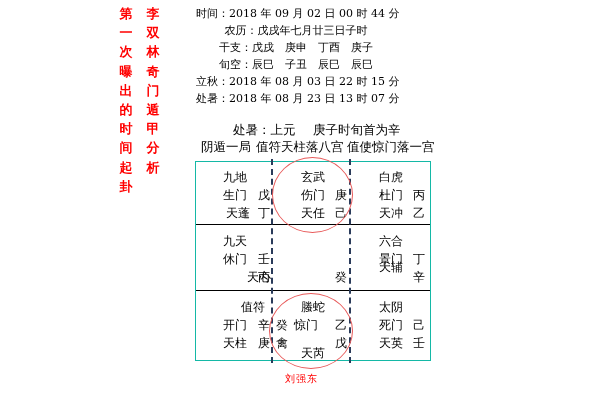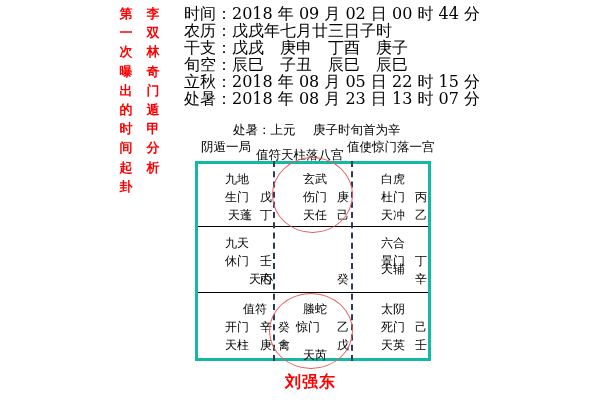--- a/index.html
+++ b/index.html
@@ -3,31 +3,31 @@
 <meta charset="utf-8">
 <style>
   html, body { margin:0; padding:0; }
   body { width:600px; height:400px; background:#ffffff; position:relative; overflow:hidden;
          font-family:"DejaVu Serif", "Liberation Serif", serif; color:#000; }
   .vcol { position:absolute; top:4px; width:16px; display:flex; flex-direction:column; align-items:center;
           color:#ff0000; font-family:"DejaVu Sans", sans-serif; font-size:13px; font-weight:bold; line-height:19.2px; }
   .vcol span { display:block; height:19.2px; }
   #col-left { left:118px; }
   #col-right { left:145px; }
-  .hline { position:absolute; left:184px; width:200px; text-align:center; font-size:16px; line-height:16px; white-space:nowrap; }
+  .hline { position:absolute; left:196px; width:200px; text-align:center; font-size:11px; line-height:16px; white-space:nowrap; }
   .hline2 { position:absolute; font-size:12.5px; line-height:16px; white-space:nowrap; }
   #grid { position:absolute; left:195px; top:161px; width:236px; height:200px; box-sizing:border-box;
-          border:3px solid #14b8a6; }
+          border:1px solid #14b8a6; }
   .row-div { position:absolute; left:0; width:100%; height:0; border-top:1.5px solid #000; }
   .col-div { position:absolute; top:-3px; bottom:-3px; width:0; border-left:2px dashed #2a3b5a; }
   .cell { position:absolute; font-size:12px; line-height:18px; }
   .cell .ln { position:absolute; white-space:nowrap; }
   .circle { position:absolute; border:1.2px solid #e85a5a; border-radius:50%; box-sizing:border-box; }
   #author { position:absolute; left:285px; top:372px; color:#ff0000; font-family:"DejaVu Sans", sans-serif;
-            font-size:16px; font-weight:bold; letter-spacing:1px; }
+            font-size:10px; font-weight:normal; letter-spacing:1px; }
 </style>
 </head>
 <body>
 
 <div id="col-left" class="vcol">
   <span>第</span>
   <span>一</span>
   <span>次</span>
   <span>曝</span>
   <span>出</span>
@@ -46,27 +46,27 @@
   <span>遁</span>
   <span>甲</span>
   <span>分</span>
   <span>析</span>
 </div>
 
 <div class="hline" style="top:6px;">时间：2018 年 09 月 02 日 00 时 44 分</div>
 <div class="hline" style="top:23px;">农历：戊戌年七月廿三日子时</div>
 <div class="hline" style="top:40px;">干支：戊戌　庚申　丁酉　庚子</div>
 <div class="hline" style="top:57px;">旬空：辰巳　子丑　辰巳　辰巳</div>
-<div class="hline" style="top:74px;">立秋：2018 年 08 月 05 日 22 时 15 分</div>
+<div class="hline" style="top:74px;">立秋：2018 年 08 月 03 日 22 时 15 分</div>
 <div class="hline" style="top:91px;">处暑：2018 年 08 月 23 日 13 时 07 分</div>
 
 <div class="hline2" style="left:233px; top:122px;">处暑：上元</div>
 <div class="hline2" style="left:313px; top:122px;">庚子时旬首为辛</div>
 <div class="hline2" style="left:201px; top:139px;">阴遁一局</div>
-<div class="hline2" style="left:256px; top:139px;margin-top:8px;">值符天柱落八宫</div>
+<div class="hline2" style="left:256px; top:139px;">值符天柱落八宫</div>
 <div class="hline2" style="left:347px; top:139px;">值使惊门落一宫</div>
 
 <div id="grid">
   <div class="row-div" style="top:62px;"></div>
   <div class="row-div" style="top:128px;"></div>
   <div class="col-div" style="left:75px;"></div>
   <div class="col-div" style="left:153px;"></div>
 
   <div class="cell" style="left:0; top:0; width:75px; height:62px;">
     <span class="ln" style="left:27px; top:6px;">九地</span>

